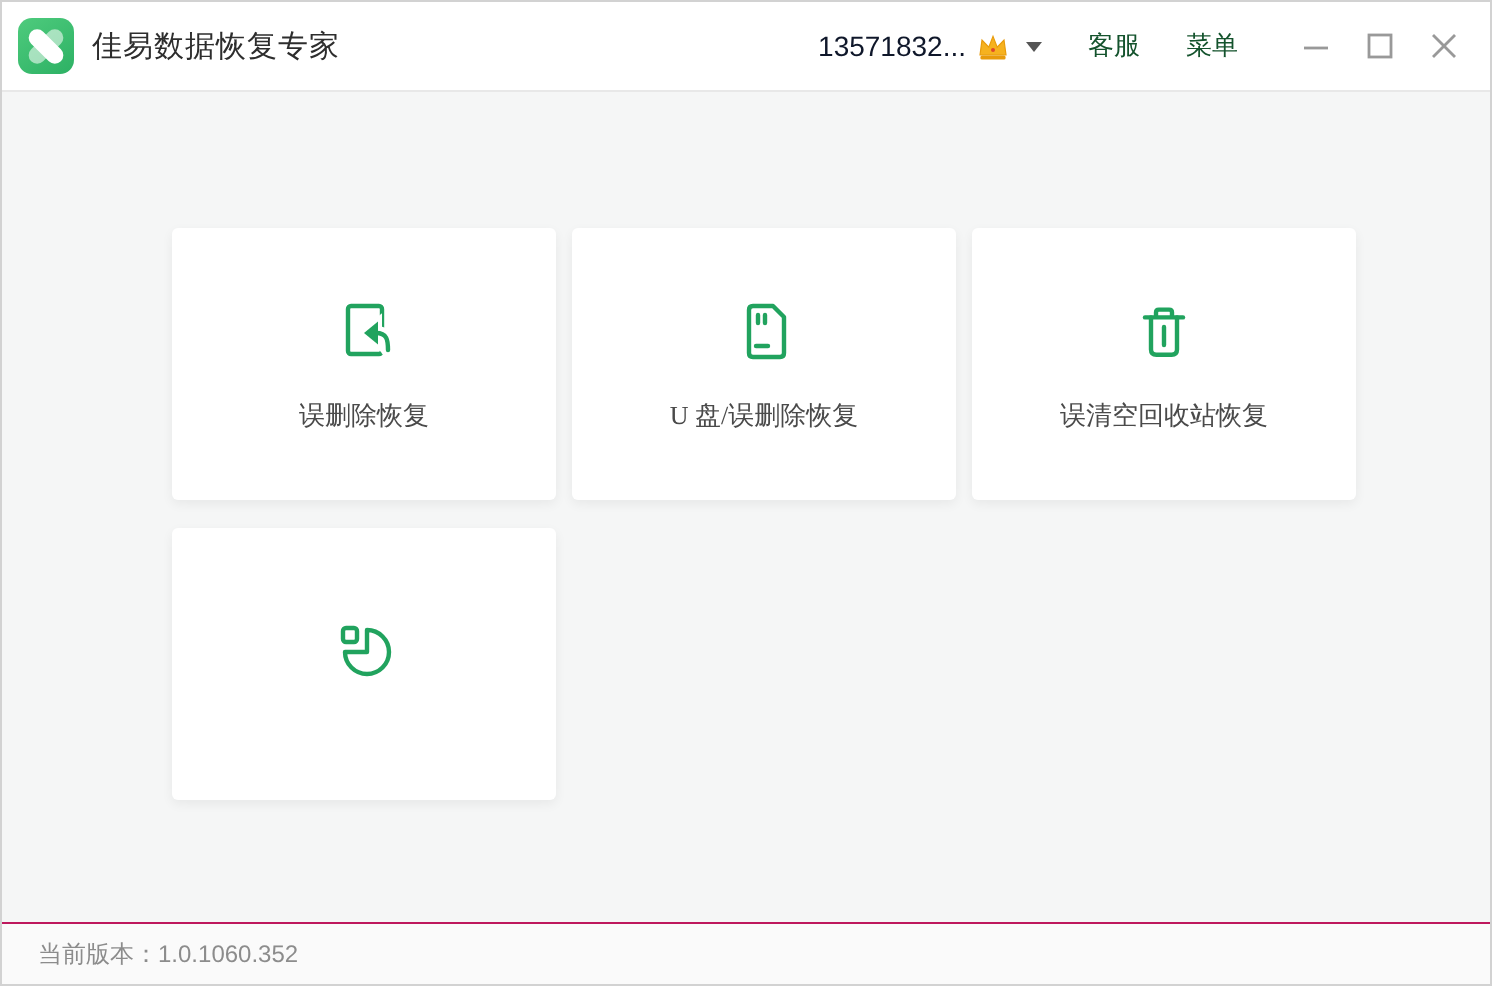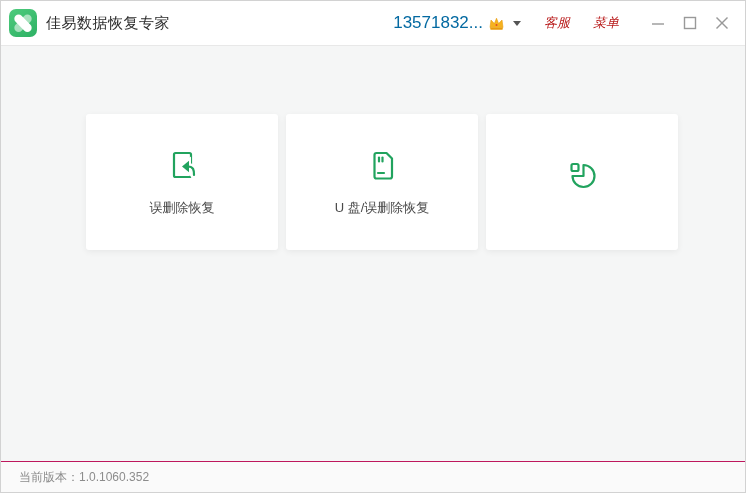--- a/index.html
+++ b/index.html
@@ -19,40 +19,40 @@
   }
   .logo {
     width:28px; height:28px; border-radius:7px;
     background:linear-gradient(145deg,#4ecb7d,#2db164);
     display:flex; align-items:center; justify-content:center;
     flex:0 0 auto;
   }
   .app-title { margin-left:9px; font-size:15px; color:#2d2d2d; letter-spacing:0.5px; }
 
   .titlebar-right { margin-left:auto; display:flex; align-items:center; }
-  .account { font-size:17px; color:#0369a1; }
+  .account { font-size:14px; color:#0f172a; }
   .crown { margin-left:5px; display:flex; align-items:center; }
   .caret {
     margin-left:8px; width:0; height:0;
     border-left:4px solid transparent; border-right:4px solid transparent;
     border-top:5px solid #555; cursor:pointer;
   }
-  .tb-link { margin-left:23px; font-size:13px; color:#b91c1c; cursor:pointer;font-style:italic; }
+  .tb-link { margin-left:23px; font-size:13px; color:#14532d; cursor:pointer; }
   .win-btns { margin-left:20px; display:flex; align-items:center; }
   .win-btn {
     width:26px; height:28px; display:flex; align-items:center; justify-content:center;
     cursor:pointer; margin-left:6px;
   }
 
   
   .main { position:absolute; top:45px; left:0; right:0; bottom:31px; background:#f5f6f6; }
   .card-grid {
     position:absolute; top:68px; left:85px;
     display:grid; grid-template-columns:repeat(3,192px);
-    column-gap:8px; row-gap:14px;
+    column-gap:8px; row-gap:14px;font-family:Liberation Serif, serif;
   }
   .card {
     width:192px; height:136px; background:#ffffff; border-radius:3px;
     box-shadow:0 2px 6px rgba(0,0,0,0.06);
     display:flex; flex-direction:column; align-items:center; justify-content:center;
     cursor:pointer;
   }
   .card-icon { height:38px; display:flex; align-items:center; justify-content:center; margin-bottom:14px; }
   .card-label { font-size:13px; color:#4a4a4a; }
 
@@ -134,20 +134,31 @@
           <svg width="36" height="36" viewBox="0 0 36 36" fill="none" stroke="#21a35e" stroke-width="2.2" stroke-linejoin="round" stroke-linecap="round">
             <path d="M12.5,5 H22.5 L28,10.5 V28.5 Q28,30.5 26,30.5 H12.5 Q10.5,30.5 10.5,28.5 V7 Q10.5,5 12.5,5 Z"></path>
             <line x1="15" y1="9.5" x2="15" y2="13.5"></line>
             <line x1="18.5" y1="9.5" x2="18.5" y2="13.5"></line>
             <line x1="14" y1="25" x2="20" y2="25"></line>
           </svg>
         </span>
         <span class="card-label">U 盘/误删除恢复</span>
       </div>
 
+      <div class="card">
+        <span class="card-icon">
+          <svg width="36" height="36" viewBox="0 0 36 36" fill="none" stroke="#21a35e" stroke-width="2.2" stroke-linejoin="round" stroke-linecap="round">
+            <path d="M14,10 V8.2 Q14,6.8 15.4,6.8 H20.6 Q22,6.8 22,8.2 V10"></path>
+            <line x1="8.5" y1="10.7" x2="27.5" y2="10.7"></line>
+            <path d="M11.5,10.7 V26.8 Q11.5,29.4 14.2,29.4 H21.8 Q24.5,29.4 24.5,26.8 V10.7"></path>
+            <line x1="18" y1="15.5" x2="18" y2="24.5"></line>
+          </svg>
+        </span>
+        <span class="card-label">误清空回收站恢复</span>
+      </div>
 
       <div class="card">
         <span class="card-icon">
           <svg width="36" height="36" viewBox="0 0 36 36" fill="none" stroke="#21a35e" stroke-width="2.2" stroke-linejoin="round">
             <path d="M19.5,8 A11,11 0 1 1 8.5,19 L19.5,19 Z"></path>
             <rect x="7.5" y="7" width="7" height="7" rx="1.5"></rect>
           </svg>
         </span>
       </div>
 

